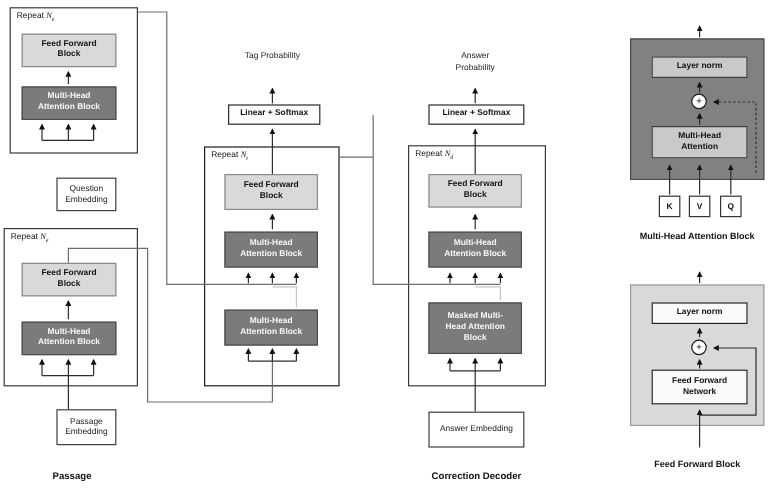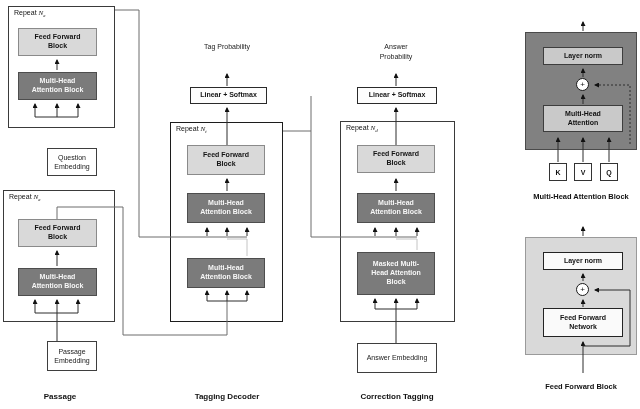--- a/index.html
+++ b/index.html
@@ -83,21 +83,20 @@
   </div>
   <div class="abs block light" style="left:187px;top:145px;width:78px;height:30px;">
     <span class="t50">Feed Forward Block</span>
   </div>
   <div class="abs block dark" style="left:187px;top:193px;width:78px;height:30px;">
     <span class="t58">Multi-Head Attention Block</span>
   </div>
   <div class="abs block dark" style="left:187px;top:258px;width:78px;height:30px;">
     <span class="t58">Multi-Head Attention Block</span>
   </div>
-  <div class="abs cap" style="left:167px;top:392px;width:120px;">Tagging Decoder</div>
 
   <div class="abs prob" style="left:371px;top:42px;width:50px;">Answer Probability</div>
   <div class="abs block whitebox" style="left:357px;top:87px;width:80px;height:17px;">
     <span>Linear + Softmax</span>
   </div>
   <div class="abs repeat" style="left:340px;top:121px;width:115px;height:201px;">
     <div class="rlabel">
       <span>Repeat</span>
       <i class="mathn">N</i><sub>d</sub>
     </div>
@@ -107,21 +106,21 @@
   </div>
   <div class="abs block dark" style="left:357px;top:193px;width:78px;height:30px;">
     <span class="t58">Multi-Head Attention Block</span>
   </div>
   <div class="abs block dark" style="left:357px;top:252px;width:78px;height:43px;">
     <span class="t60">Masked Multi-Head Attention Block</span>
   </div>
   <div class="abs emb" style="left:357px;top:343px;width:80px;height:30px;">
     <span>Answer Embedding</span>
   </div>
-  <div class="abs cap" style="left:337px;top:392px;width:120px;">Correction Tagging</div>
+  <div class="abs cap" style="left:337px;top:392px;width:120px;">Correction Decoder</div>
 
   <div class="abs panel-dark" style="left:525px;top:32px;width:112px;height:118px;"></div>
   <div class="abs block inner-gray" style="left:543px;top:47px;width:80px;height:18px;">
     <span>Layer norm</span>
   </div>
   <div class="abs circle" style="left:576px;top:78px;width:13px;height:13px;">
     <span>+</span>
   </div>
   <div class="abs block inner-gray" style="left:543px;top:105px;width:80px;height:27px;">
     <span class="t45">Multi-Head Attention</span>

